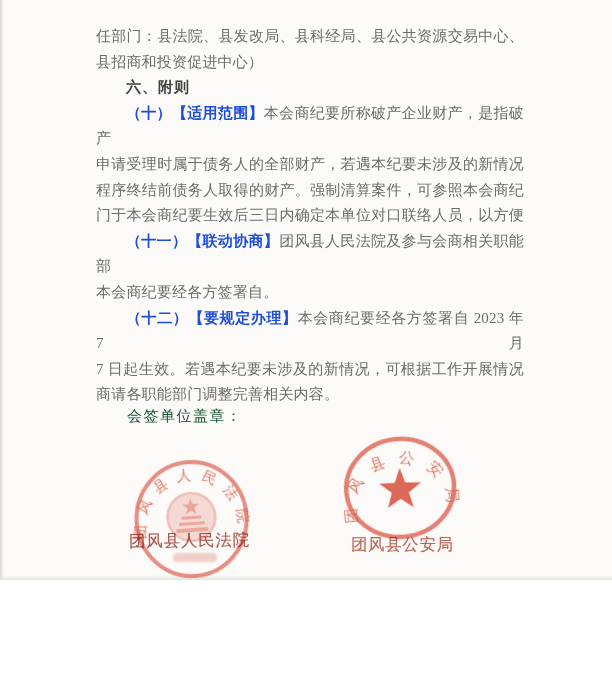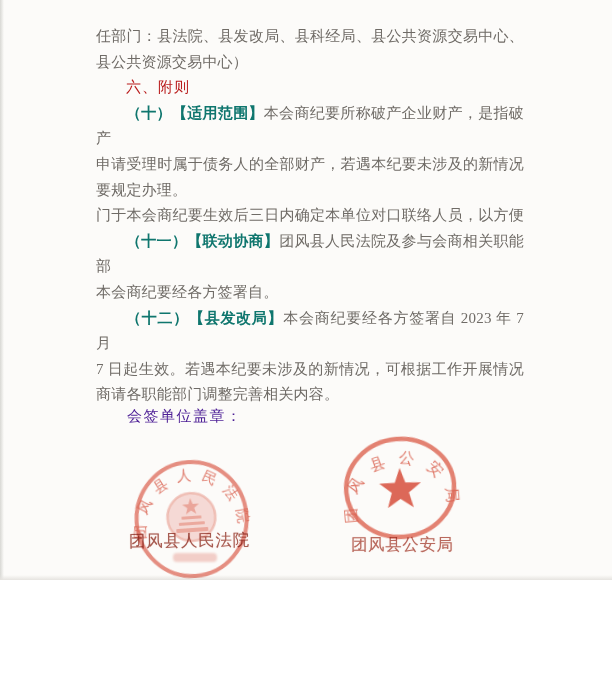--- a/index.html
+++ b/index.html
@@ -24,25 +24,25 @@
     font-size:15px; line-height:25.6px; letter-spacing:0.2px;
     color:#6f6b66;
   }
   .line { white-space:nowrap; }
   .jl { 
     white-space:normal;
     text-align:justify; text-align-last:justify;
     text-justify:inter-ideograph;
   }
   .indent { text-indent:2em; }
-  .lead { font-weight:700; color:#0f766e; }
-  .heading { font-weight:400; color:#b91c1c; letter-spacing:1px; }
+  .lead { font-weight:700; color:#1d4ed8; }
+  .heading { font-weight:700; color:#404040; letter-spacing:1px; }
   .sig-label {
     position:absolute; left:127px; top:407px;
-    font-size:15px; letter-spacing:1.5px; color:#4c1d95;
+    font-size:15px; letter-spacing:1.5px; color:#14532d;
   }
   .seal-svg {
     position:absolute;
     mix-blend-mode:multiply;
     filter:blur(0.35px);
     opacity:0.95;
   }
   .seal-name {
     position:absolute;
     mix-blend-mode:multiply;
@@ -75,29 +75,29 @@
 </style>
 </head>
 <body>
 
 <div class="page">
   <div class="edge-left"></div>
   <div class="edge-bottom"></div>
 
   <div class="textblock">
     <div class="line jl">任部门：县法院、县发改局、县科经局、县公共资源交易中心、</div>
-    <div class="line">县公共资源交易中心）</div>
+    <div class="line">县招商和投资促进中心）</div>
     <div class="line indent heading">六、附则</div>
     <div class="line jl indent"><span class="lead">（十）【适用范围】</span><span>本会商纪要所称破产企业财产，是指破产</span></div>
     <div class="line jl">申请受理时属于债务人的全部财产，若遇本纪要未涉及的新情况</div>
-    <div class="line">要规定办理。</div>
+    <div class="line jl">程序终结前债务人取得的财产。强制清算案件，可参照本会商纪</div>
     <div class="line jl">门于本会商纪要生效后三日内确定本单位对口联络人员，以方便</div>
     <div class="line jl indent"><span class="lead">（十一）【联动协商】</span><span>团风县人民法院及参与会商相关职能部</span></div>
     <div class="line">本会商纪要经各方签署自。</div>
-    <div class="line jl indent"><span class="lead">（十二）【县发改局】</span><span>本会商纪要经各方签署自 2023 年 7 月</span></div>
+    <div class="line jl indent"><span class="lead">（十二）【要规定办理】</span><span>本会商纪要经各方签署自 2023 年 7 月</span></div>
     <div class="line jl">7 日起生效。若遇本纪要未涉及的新情况，可根据工作开展情况</div>
     <div class="line">商请各职能部门调整完善相关内容。</div>
   </div>
 
   <div class="sig-label">会签单位盖章：</div>
 
   <svg class="seal-svg" style="left:124px; top:440px; transform:rotate(-4deg);" width="136" height="142" viewBox="0 0 136 142">
     <ellipse cx="67" cy="79" rx="55" ry="57" fill="none" stroke="#dd5b49" stroke-width="4" stroke-opacity="0.72"></ellipse>
     <g fill="#dd5b49" opacity="0.62">
       <circle cx="67" cy="77" r="24" opacity="0.35"></circle>

